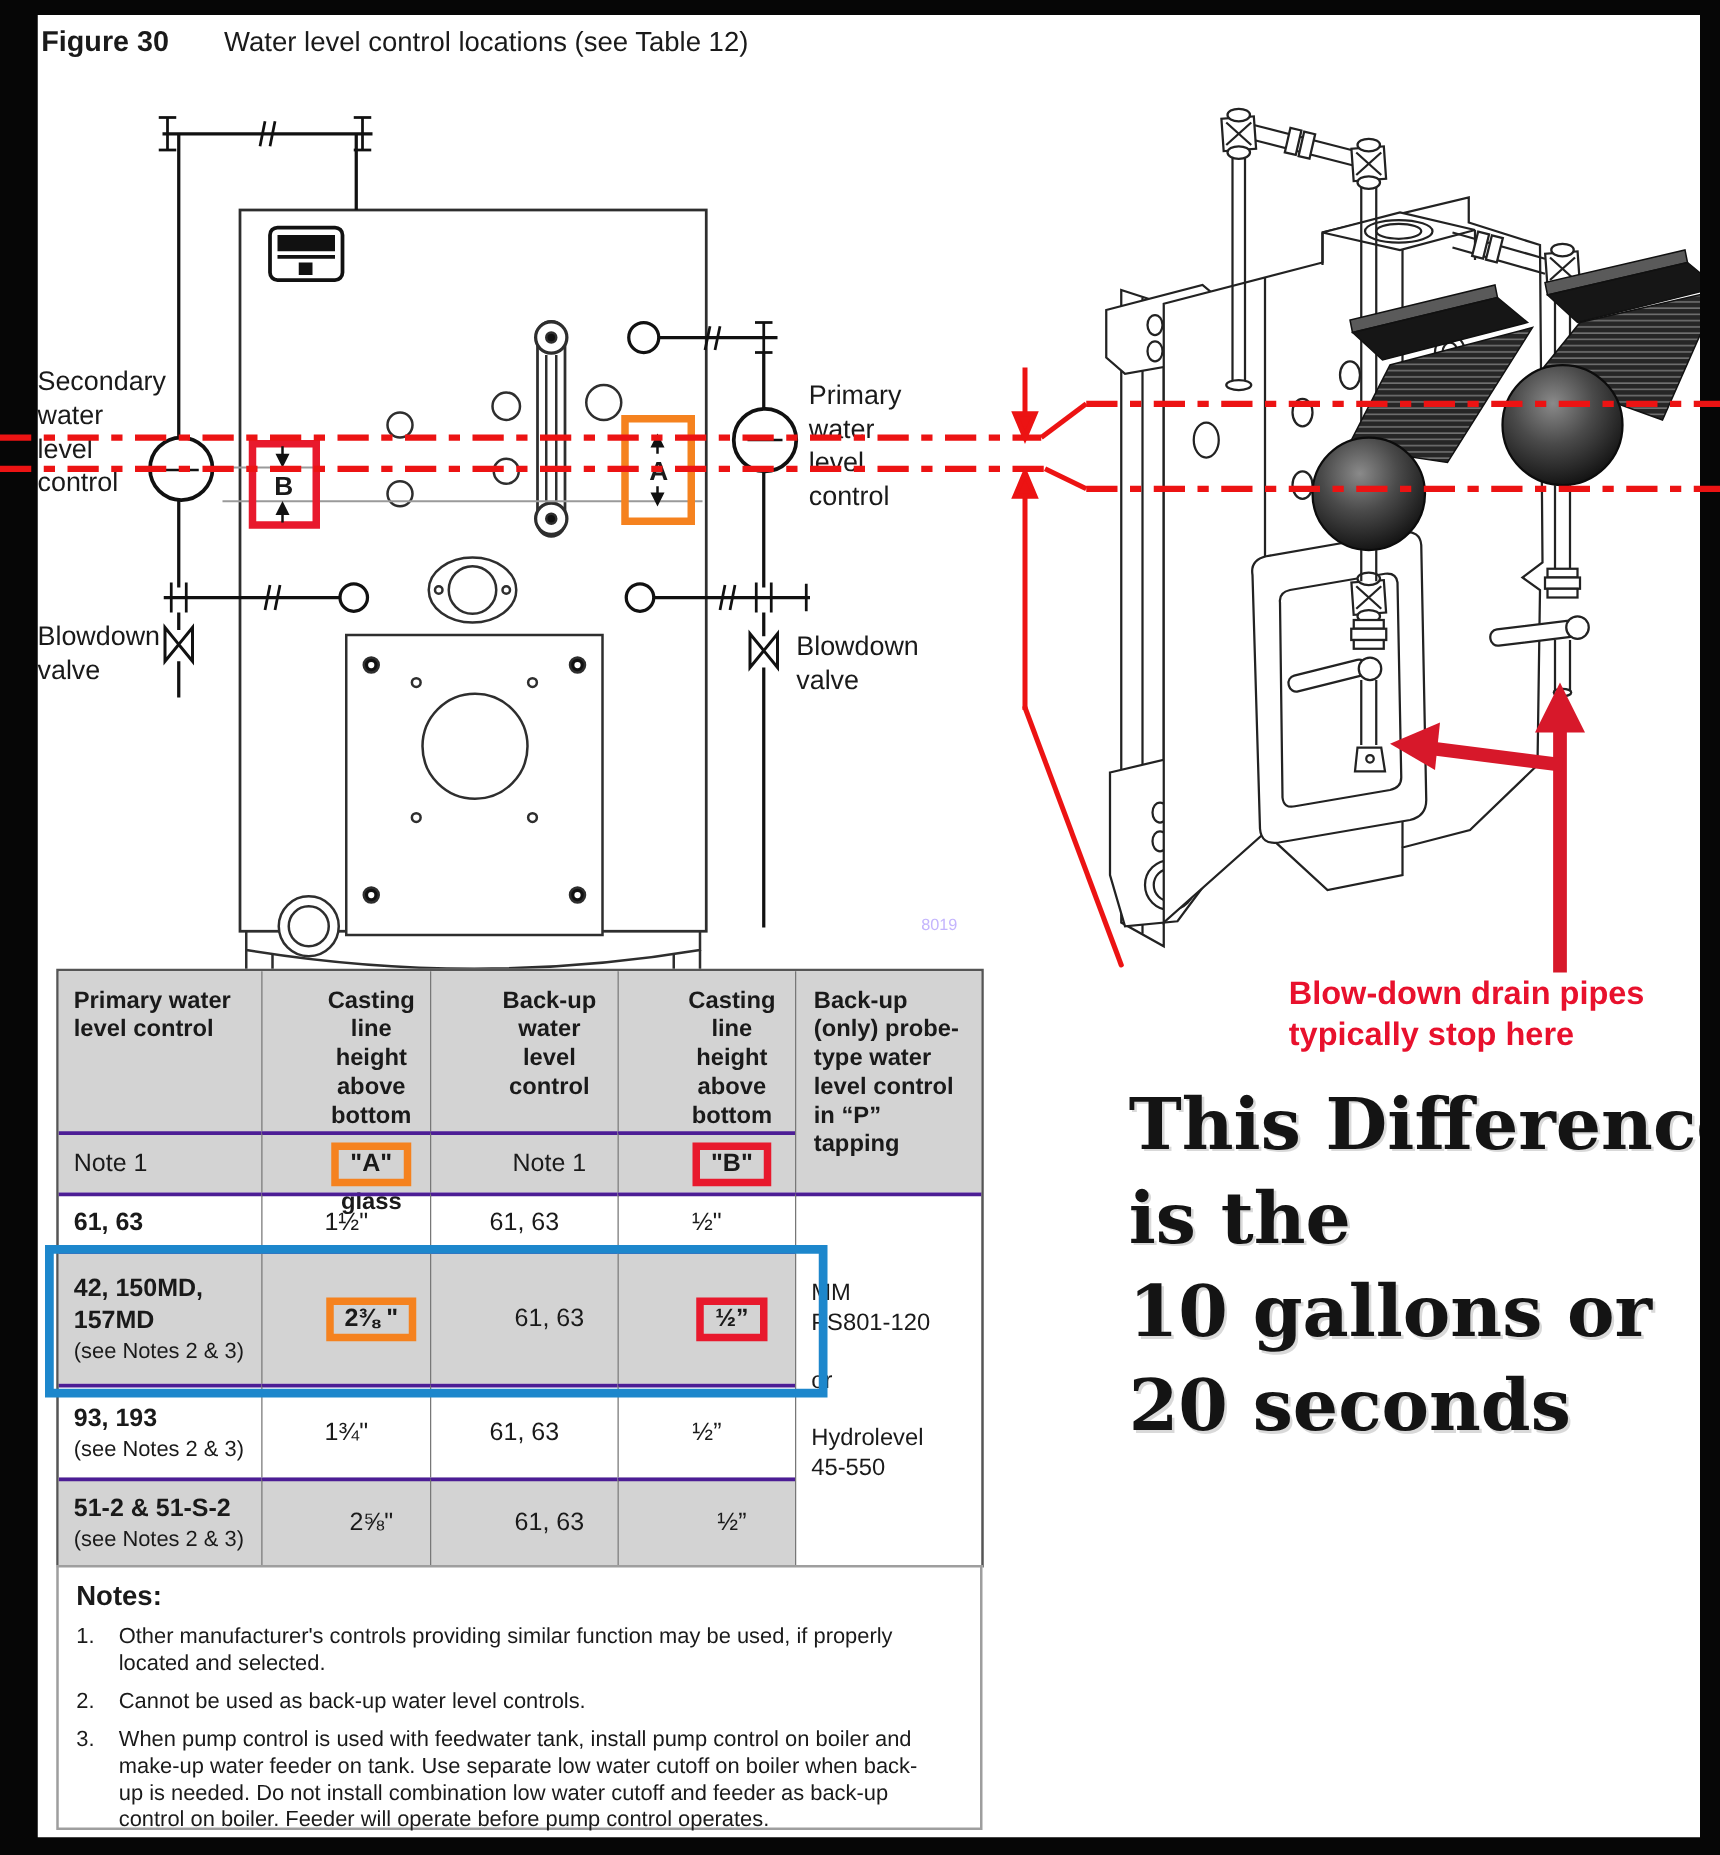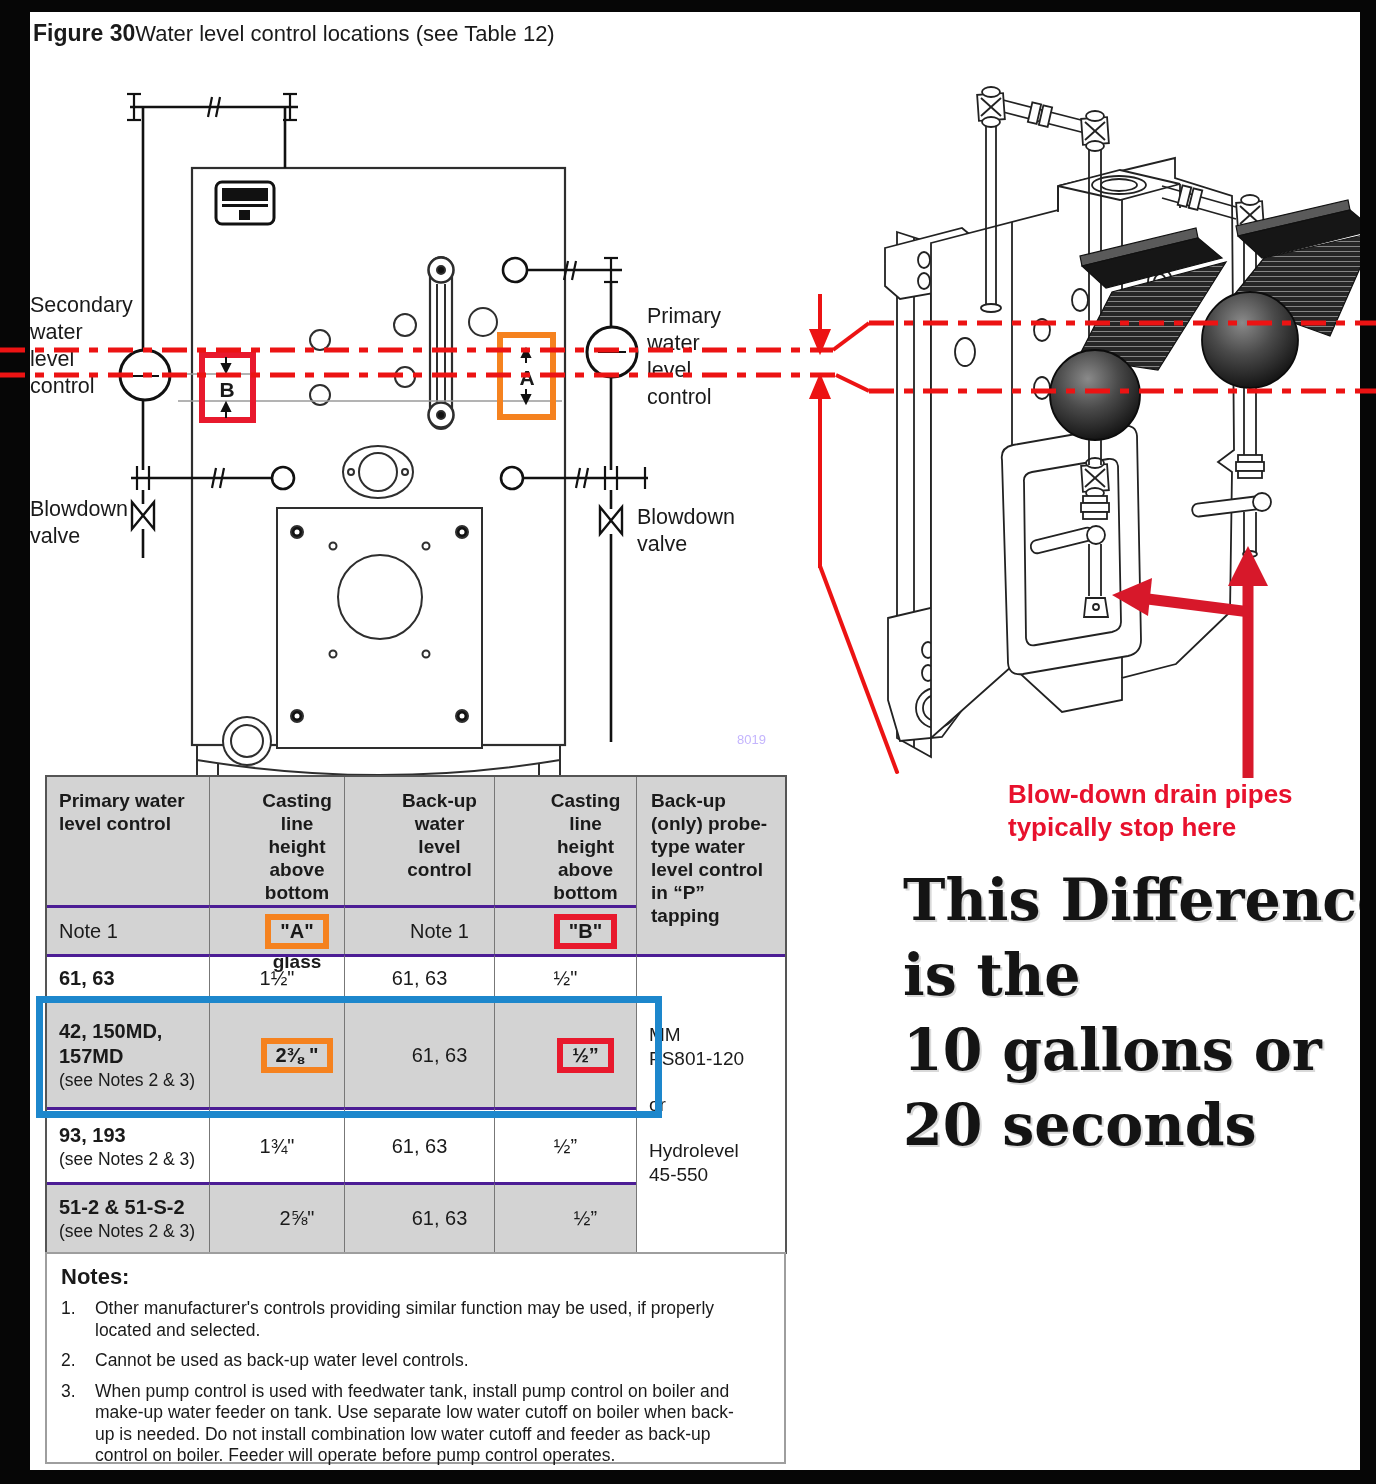--- a/index.html
+++ b/index.html
@@ -6,21 +6,21 @@
   #stage{position:relative;width:1376px;height:1484px;background:#060606;overflow:hidden;
          font-family:"Liberation Sans", sans-serif;color:#1a1a1a;}
   .page{position:absolute;left:30px;top:12px;width:1330px;height:1458px;background:#ffffff;z-index:1;}
   .lyr{position:absolute;left:0;top:0;z-index:10;}
   .txt{position:absolute;z-index:20;}
   .pre{white-space:pre-line;}
   
   .frame{position:absolute;background:#060606;z-index:50;}
   #annot-svg{position:absolute;left:0;top:0;z-index:60;pointer-events:none;}
   
-  .fig-title{display:flex;align-items:baseline;}
+  .fig-title{display:flex;gap:44px;align-items:baseline;}
   .fig-label{font-weight:bold;font-size:23px;}
   .fig-text{font-size:22px;}
   
   .dlabel{font-size:21.5px;line-height:27px;}
   .dimletter{font-weight:bold;font-size:21px;}
   .refnum{font-size:13px;color:#c4b5fd;}
   
   .bigtext{font-family:"DejaVu Serif", serif;font-weight:bold;font-size:57px;line-height:75px;
            color:#141414;text-shadow:2px 2px 0 #d9d9d9;white-space:nowrap;}
   .rednote{color:#e8112d;font-weight:bold;font-size:26px;line-height:33px;white-space:pre-line;}
@@ -321,21 +321,21 @@
 level
 control</div>
   <div class="txt dlabel pre" style="left:30px;top:496px;">Blowdown
 valve</div>
   <div class="txt dlabel pre" style="left:637px;top:504px;">Blowdown
 valve</div>
   <div class="txt refnum" style="left:737px;top:732px;">8019</div>
   <div class="txt dimletter" style="left:212px;top:378px;width:30px;text-align:center;">B</div>
   <div class="txt dimletter" style="left:512px;top:366px;width:30px;text-align:center;">A</div>
 
-  <div class="txt rednote" style="left:1008px;top:778px;">Blow-down drain pipes
+  <div class="txt rednote" style="left:1031px;top:778px;">Blow-down drain pipes
 typically stop here</div>
 
   <div class="txt" style="left:903px;top:862px;">
     <div class="bigtext">This Difference</div>
     <div class="bigtext">is the</div>
     <div class="bigtext">10 gallons or</div>
     <div class="bigtext">20 seconds</div>
   </div>
 
   <div class="wtable">

